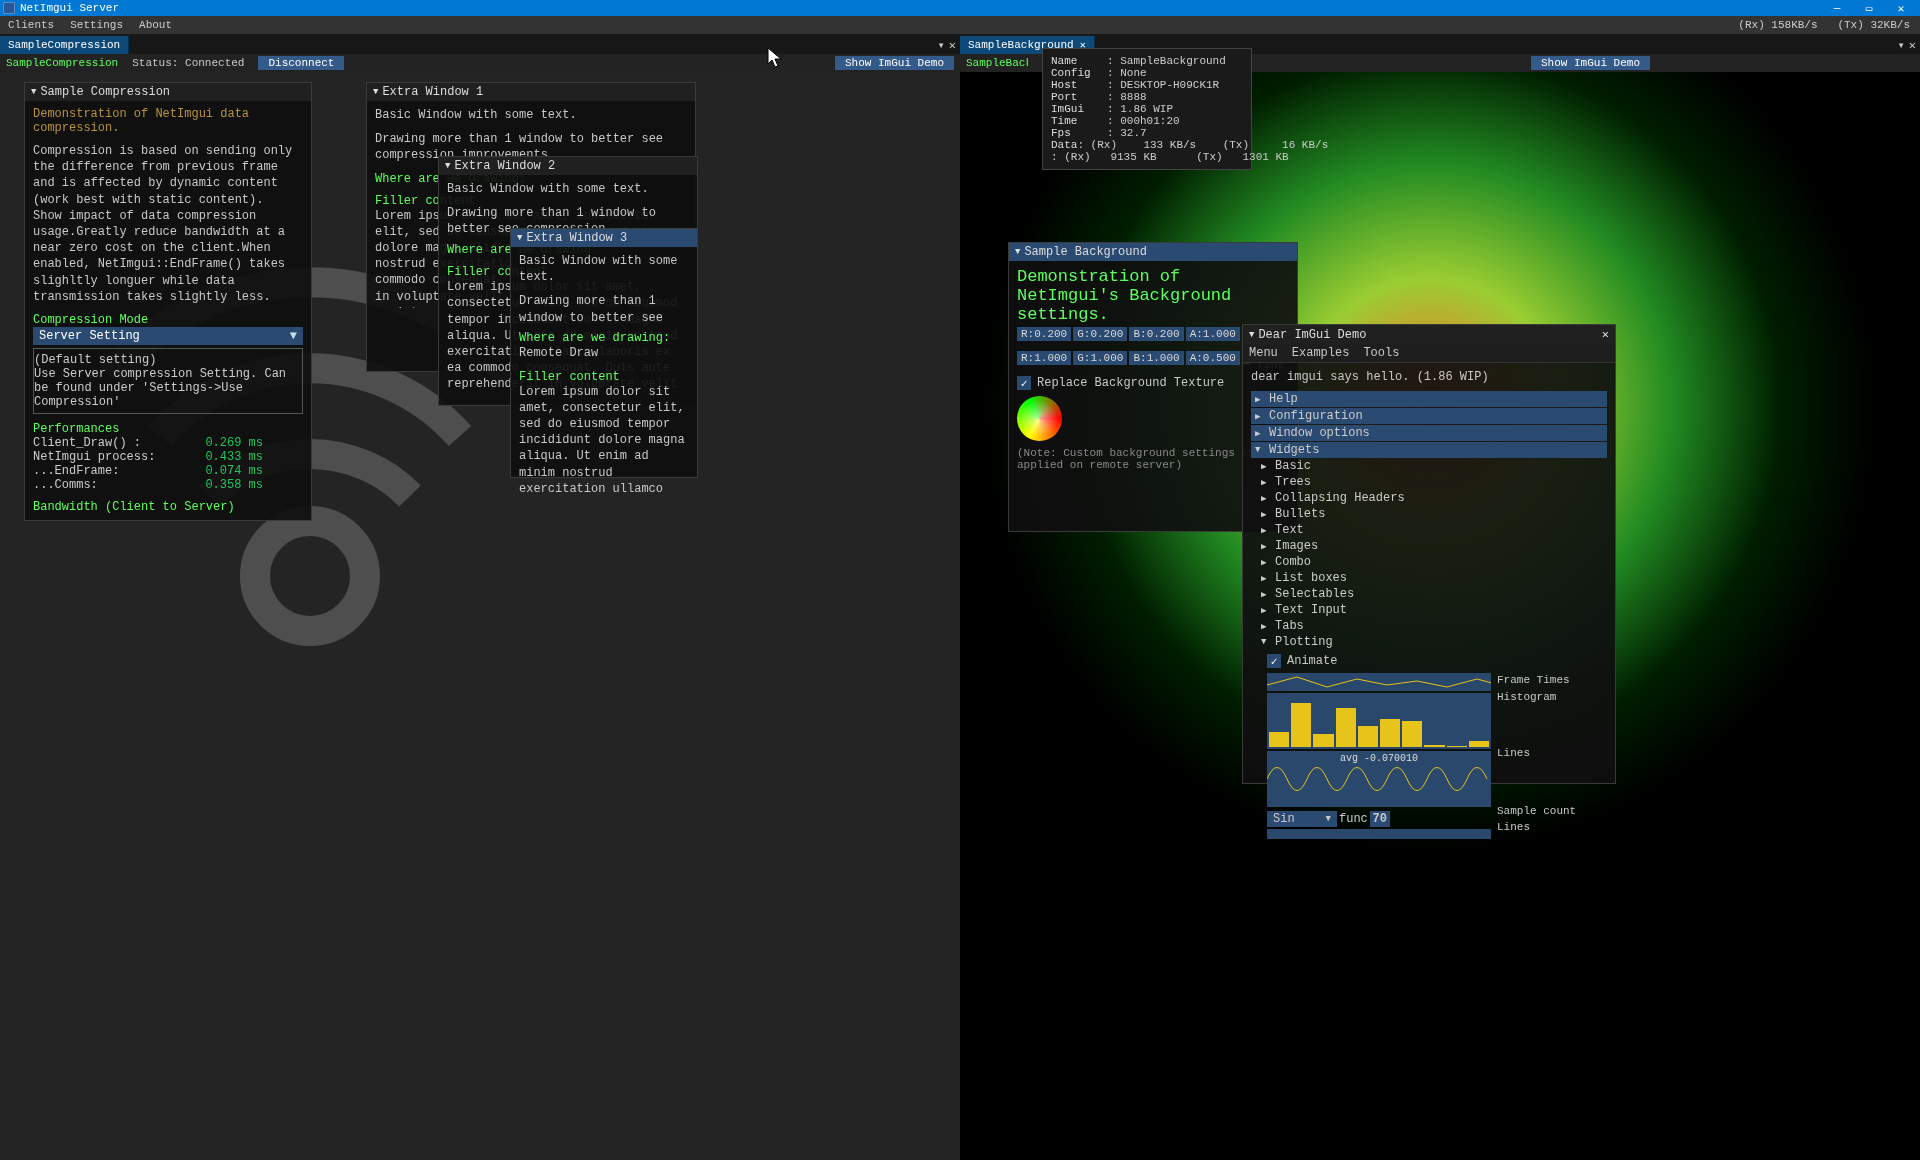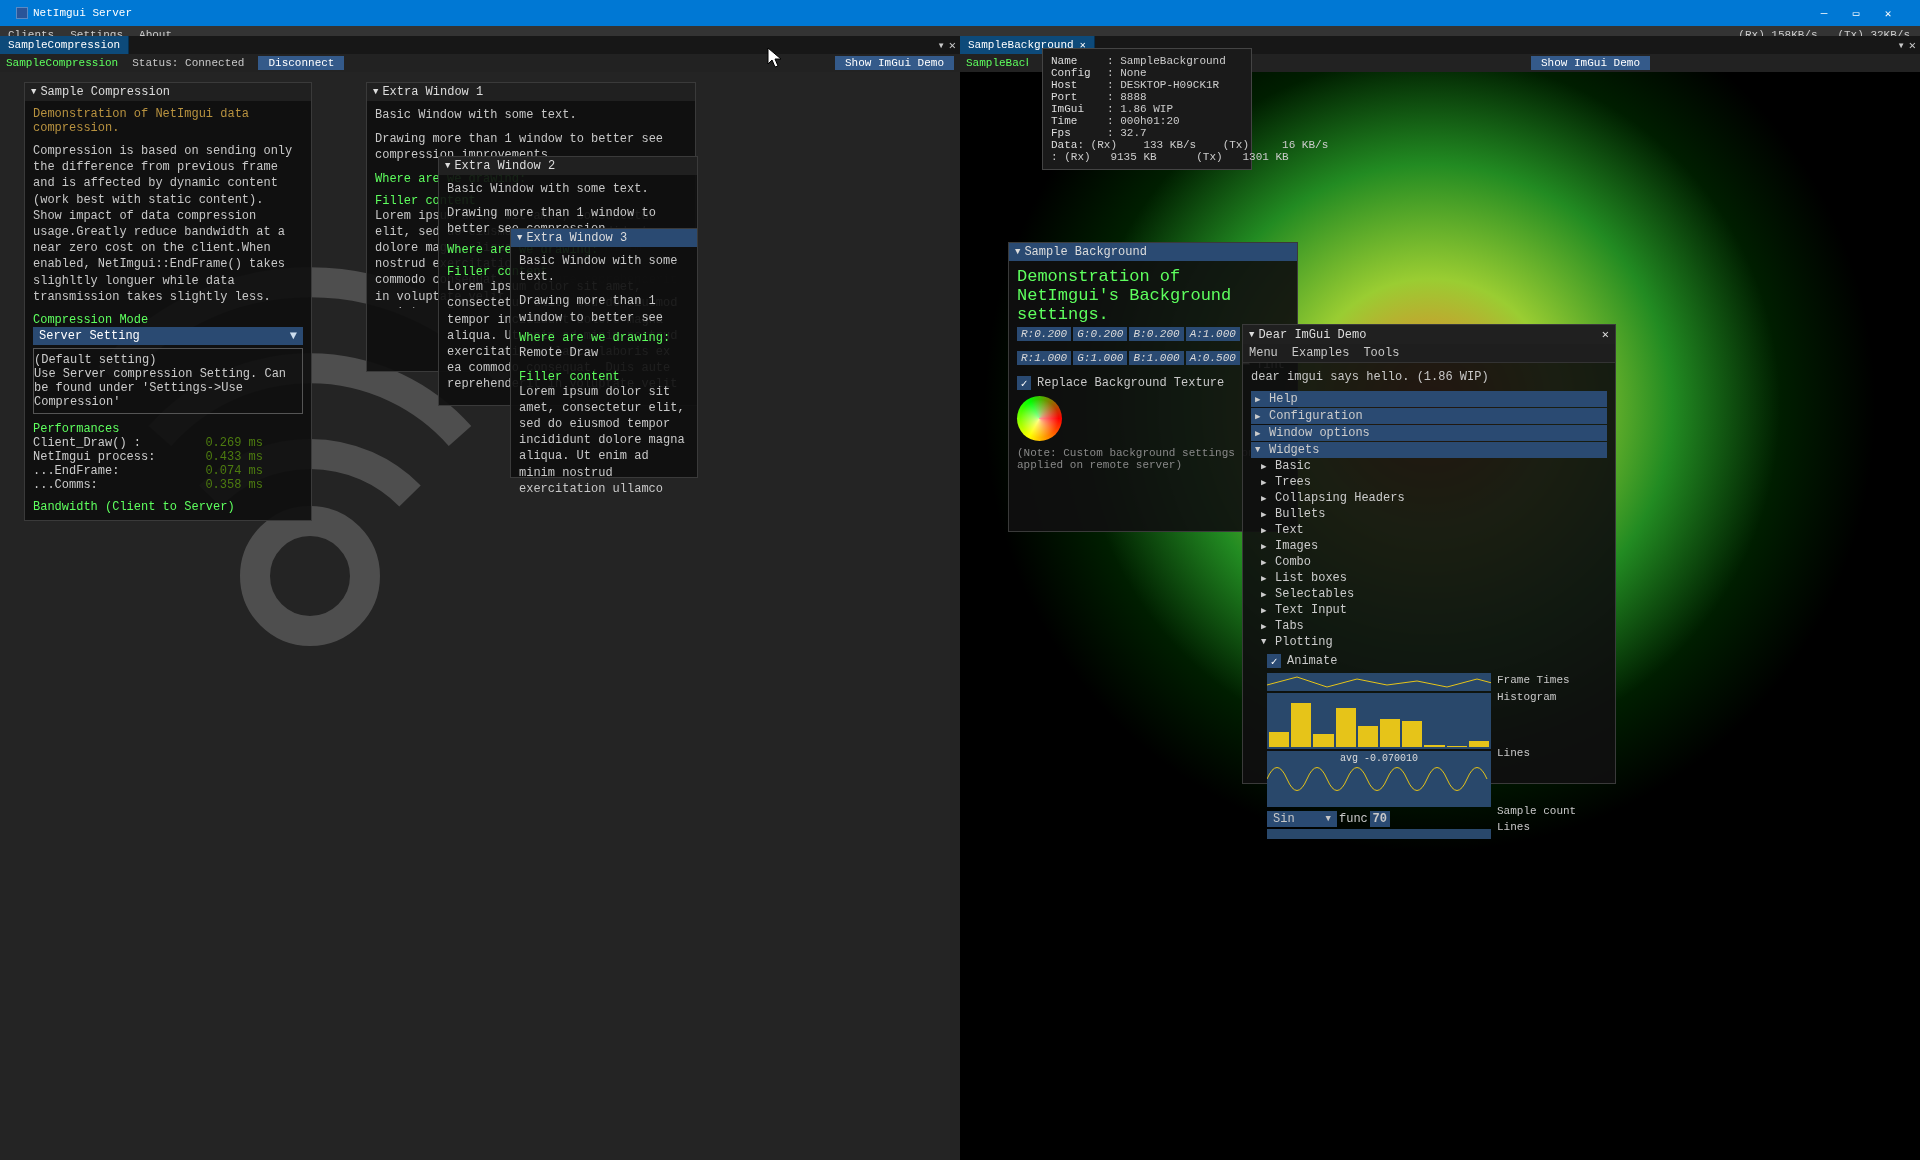--- a/index.html
+++ b/index.html
@@ -9,24 +9,24 @@
   background: #1a1a1a;
   color: #c8c8c8;
   width: 1920px;
   height: 1160px;
   overflow: hidden;
   position: relative;
 }
 .titlebar {
   background: #0078d4;
   color: #fff;
-  height: 26px;
+  height: 16px;
   display: flex;
   align-items: center;
-  padding: 0 16px;
+  padding: 0 3px;
   font-size: 11px;
 }
 .titlebar .title-icon { width: 12px; height: 12px; background: #2a5599; margin-right: 5px; display: inline-block; border: 1px solid #5a8ac4; }
 .titlebar .spacer { flex: 1; }
 .titlebar .winbtn { width: 32px; text-align: center; cursor: pointer; }
 .menubar {
   background: #333;
   color: #ccc;
   height: 18px;
   display: flex;
@@ -87,35 +87,35 @@
 .combo {
   background: #2a4a72; color: #fff; padding: 2px 6px; display: flex;
   justify-content: space-between; align-items: center; cursor: pointer;
 }
 .combo .arrow { color: #cde; }
 .boxed {
   border: 1px solid #555; padding: 4px 0; margin-top: 3px; color: #ccc;
 }
 .kv-row { display: flex; }
 .kv-row .k { width: 150px; color: #ccc; }
-.kv-row .v { width: 80px; text-align: right; color: #4d7c0f; }
+.kv-row .v { width: 80px; text-align: right; color: #22c55e; }
 .tooltip {
   position: absolute;
   background: #1a1a1a;
   border: 1px solid #444;
   padding: 6px 8px;
   font-size: 11px;
   color: #ccc;
   z-index: 100;
 }
 .tooltip .trow { display: flex; }
 .tooltip .tk { width: 56px; color: #ddd; }
 .tooltip .tv { color: #ccc; }
 .rgba-row { display: flex; gap: 2px; align-items: center; margin-top: 3px; }
-.rgba-cell { background: #2a4a72; color: #d8d8d8; padding: 1px 4px; font-size: 11px; flex: 1; text-align: left; font-style: italic; }
+.rgba-cell { background: #2a4a72; color: #d8d8d8; padding: 1px 4px; font-size: 11px; flex: 1; text-align: left; }
 .swatch { width: 14px; height: 14px; border: 1px solid #666; }
 .chk { display: flex; align-items: center; gap: 6px; margin-top: 4px; cursor: pointer; }
 .chk .box { width: 14px; height: 14px; background: #2a4a72; display: flex; align-items: center; justify-content: center; color: #fff; font-size: 11px; }
 .colorwheel {
   width: 45px; height: 45px; border-radius: 50%; margin-top: 6px;
   background: conic-gradient(from 90deg, #ff0000, #ffff00, #00ff00, #ff0000);
   position: relative;
 }
 .colorwheel::after {
   content: ''; position: absolute; inset: 0; border-radius: 50%;

